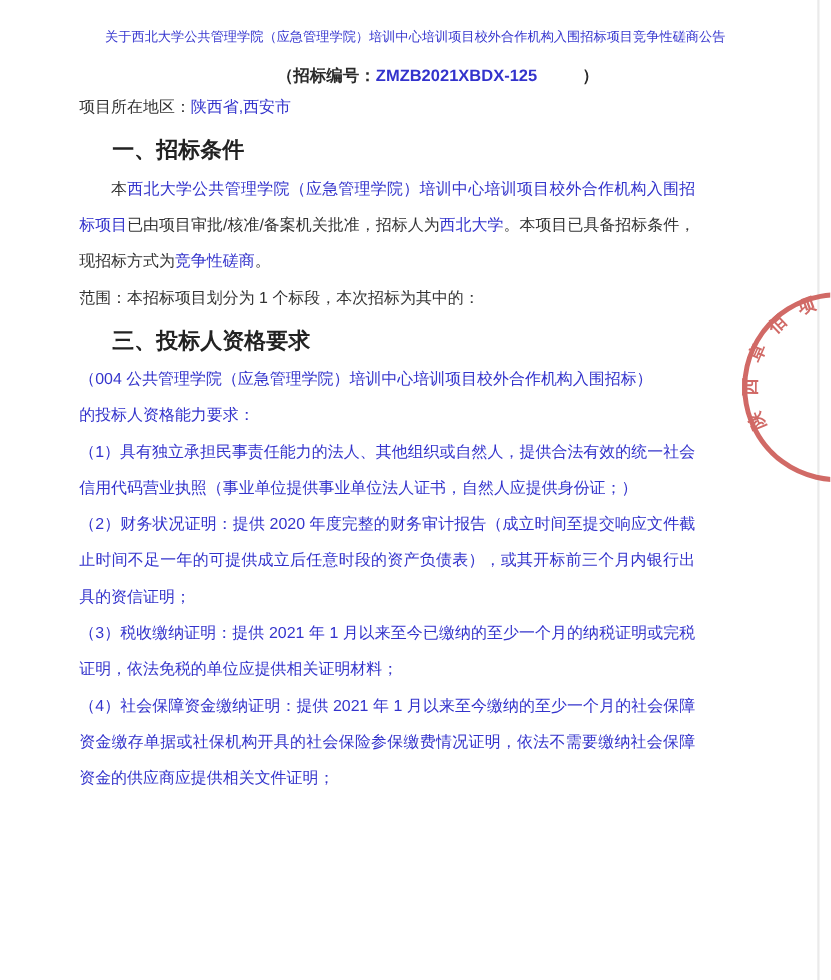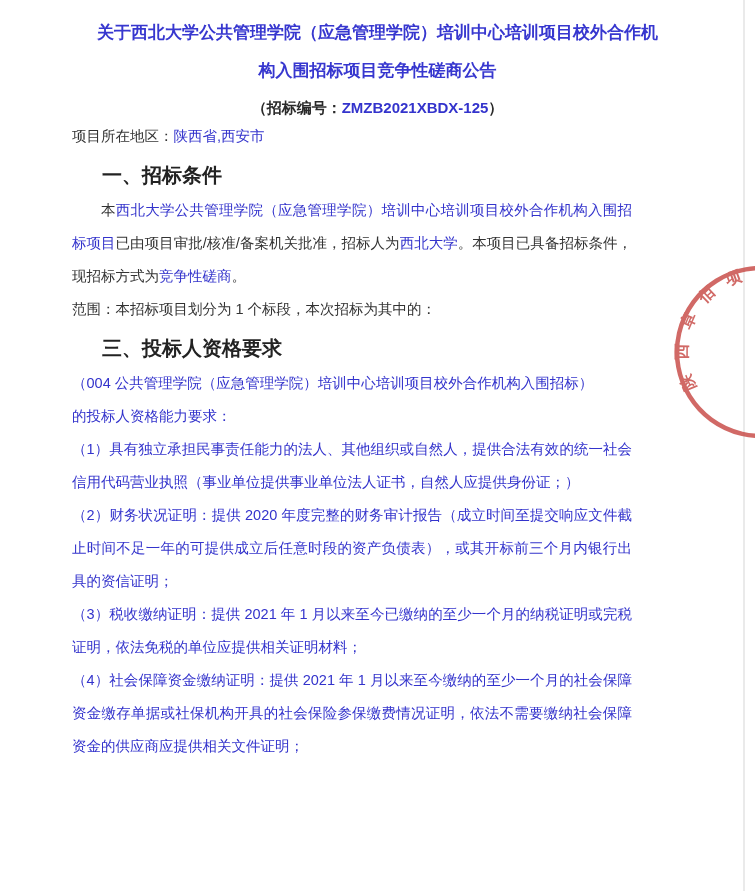--- a/index.html
+++ b/index.html
@@ -12,42 +12,42 @@
   html,body{margin:0;padding:0;background:#ffffff;}
   body{
     width:755px;height:891px;overflow:hidden;
     font-family:"Liberation Sans","DejaVu Sans",sans-serif;
     color:var(--text-black);
   }
   .doc{position:relative;width:755px;height:891px;overflow:hidden;background:#fff;}
   .page-edge{position:absolute;left:743px;top:0;width:2px;height:891px;background:var(--edge-gray);}
   .title{
     width:566px;margin:14px auto 0;text-align:center;
-    font-weight:bold;font-size:17px;line-height:38px;color:var(--title-blue);
+    font-weight:normal;font-size:12px;line-height:38px;color:var(--title-blue);
   }
   .tender{
     text-align:center;font-weight:bold;font-size:15px;line-height:24px;margin:6px 0 0;
   }
   .content{
     position:relative;padding-left:72px;width:560px;
     font-size:14.5px;line-height:33px;text-align:justify;
   }
   .content p{margin:0;}
   .location{margin-top:26px;margin-left:32px;}
   .sec-heading{
     font-size:20px;font-weight:bold;color:#222222;
     line-height:33px;margin:6px 0 2px 30px;
   }
   .para{color:var(--text-black);}
   .indent-para{margin-left:28px;text-indent:29px;}
   .indent-line{margin-left:52px;}
   .indent-line-sm{margin-left:50px;}
   .run-k{color:var(--text-black);}
   .run-b{color:var(--link-blue);}
-  .tender .run-k{color:#2a2a2a;}
+  .tender .run-k{color:#2a2a2a;margin-left:41px;}
   .stamp{
     position:absolute;left:655px;top:246px;width:212px;height:212px;
     pointer-events:none;opacity:.85;
   }
 </style>
 </head>
 <body>
 
 <div class="doc">
   <div class="page-edge"></div>

